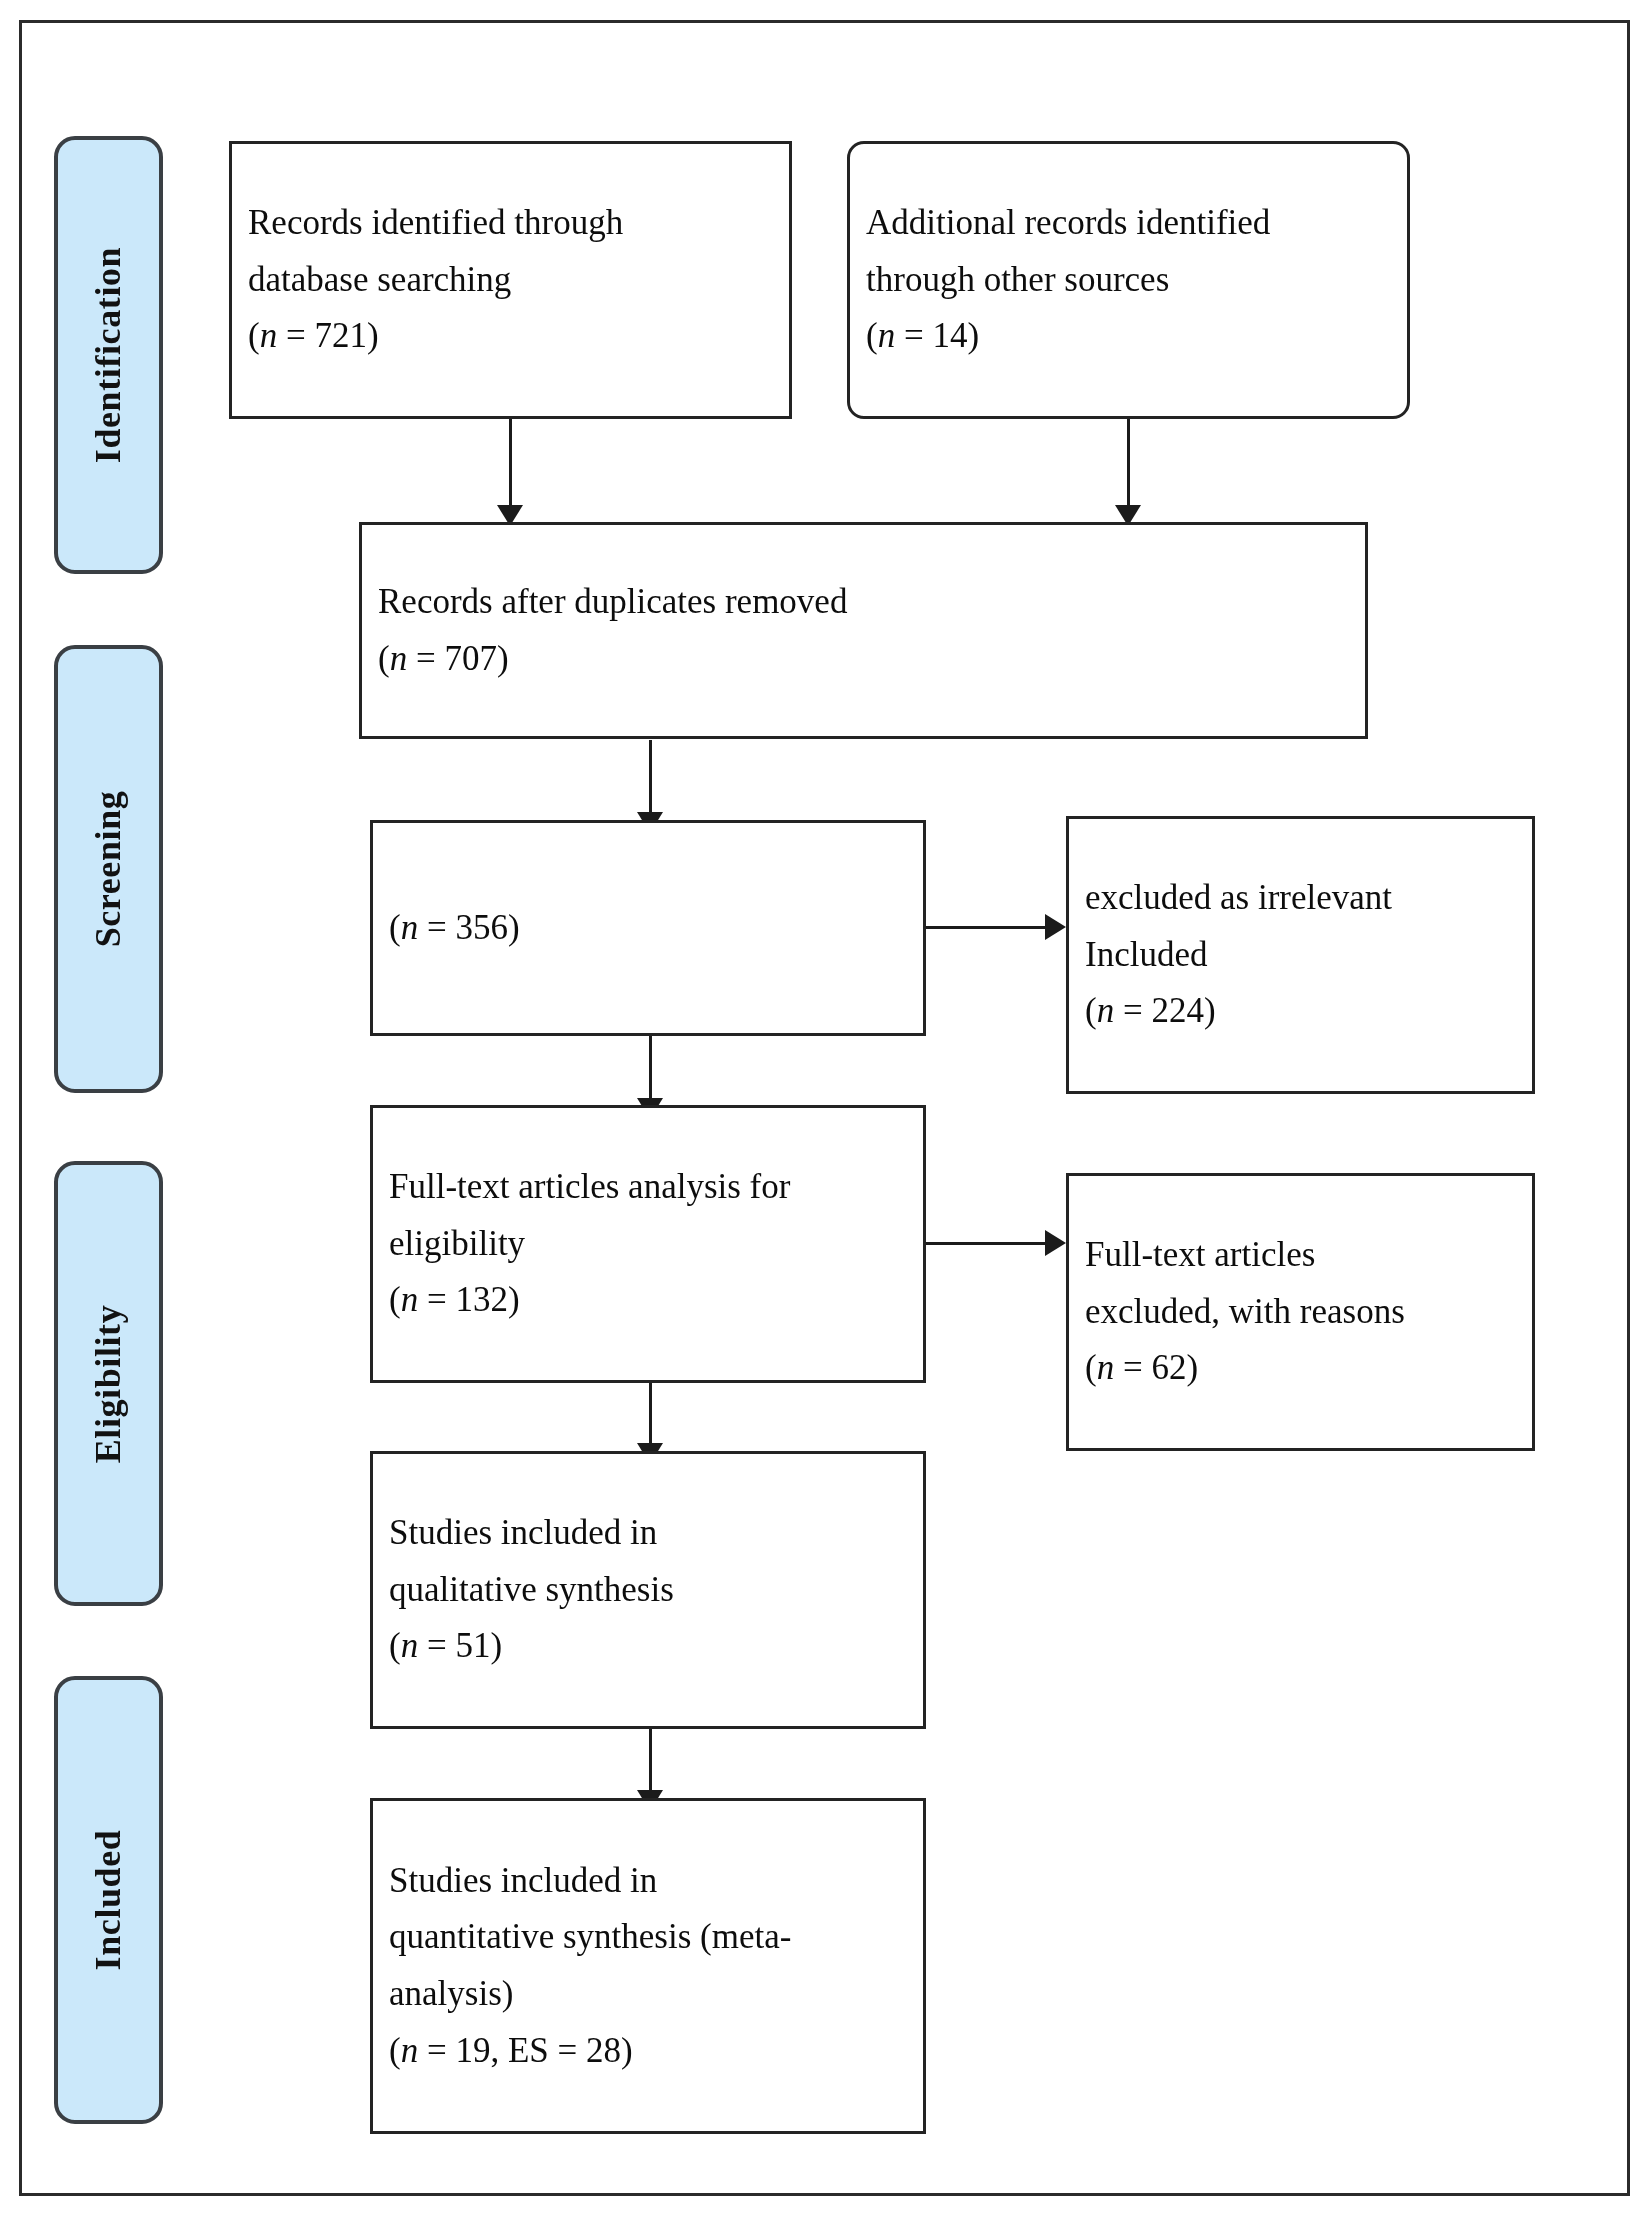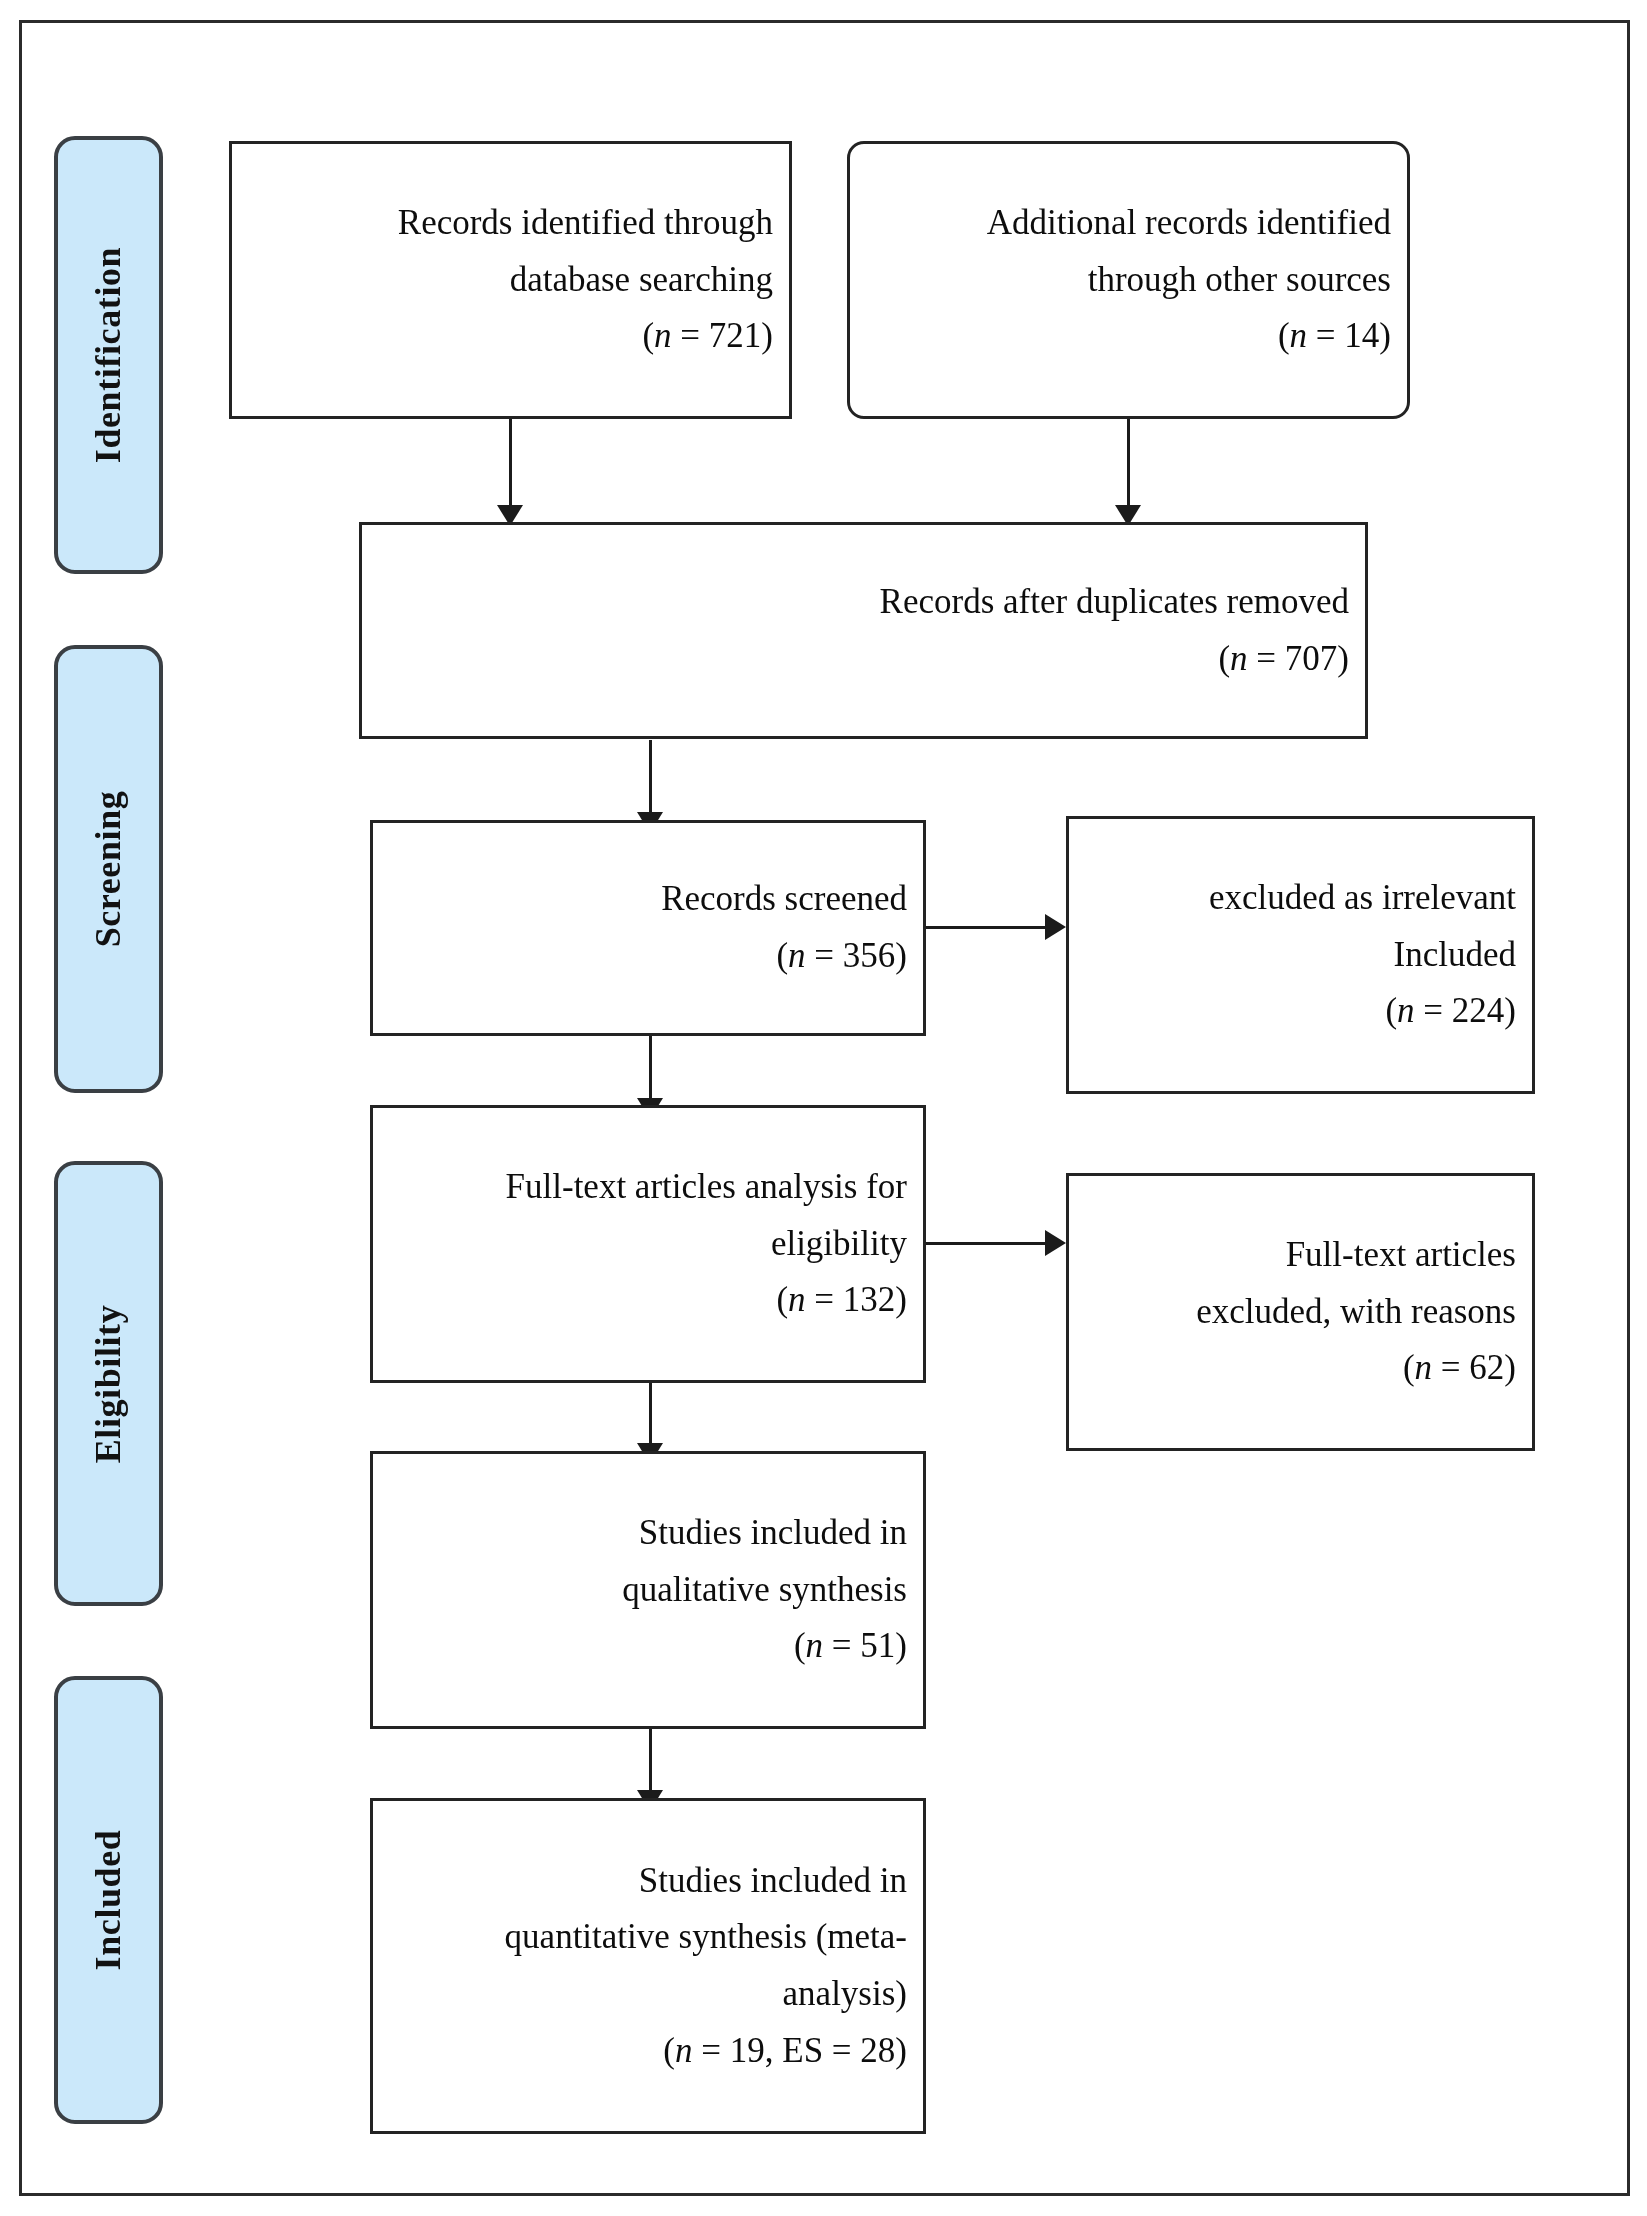--- a/index.html
+++ b/index.html
@@ -43,21 +43,21 @@
   
   .pbox{
     position:absolute;
     background:#ffffff;
     border:3.7px solid #232323;
     box-sizing:border-box;
     display:flex;
     flex-direction:column;
     align-items:center;
     justify-content:center;
-    text-align:right;
+    text-align:left;
     font-family:"Liberation Serif", serif;
     font-size:35px;
     color:#0d0d0d;
     line-height:1.62;
     padding:6.2px 16px;
   }
   .pbox .ln{display:block;width:100%;}
   .pbox .nline{font-style:normal;}
 
   
@@ -129,21 +129,20 @@
 
   <div class="pbox" style="left:359px;top:522px;width:1009px;height:217px;">
     <span class="ln">Records after duplicates removed</span>
     <span class="ln nline">(<i>n</i> = 707)</span>
   </div>
 
   <div class="vline" style="left:649px;top:740px;height:79px;"></div>
   <div class="arrow-down" style="left:637px;top:812px;"></div>
 
   <div class="pbox" style="left:370px;top:820px;width:556px;height:216px;">
-    <span class="ln">Records screened</span>
     <span class="ln nline">(<i>n</i> = 356)</span>
   </div>
 
   <div class="pbox" style="left:1066px;top:816px;width:469px;height:278px;">
     <span class="ln">excluded as irrelevant</span>
     <span class="ln">Included</span>
     <span class="ln nline">(<i>n</i> = 224)</span>
   </div>
 
   <div class="hline" style="left:926px;top:926px;width:121px;"></div>

